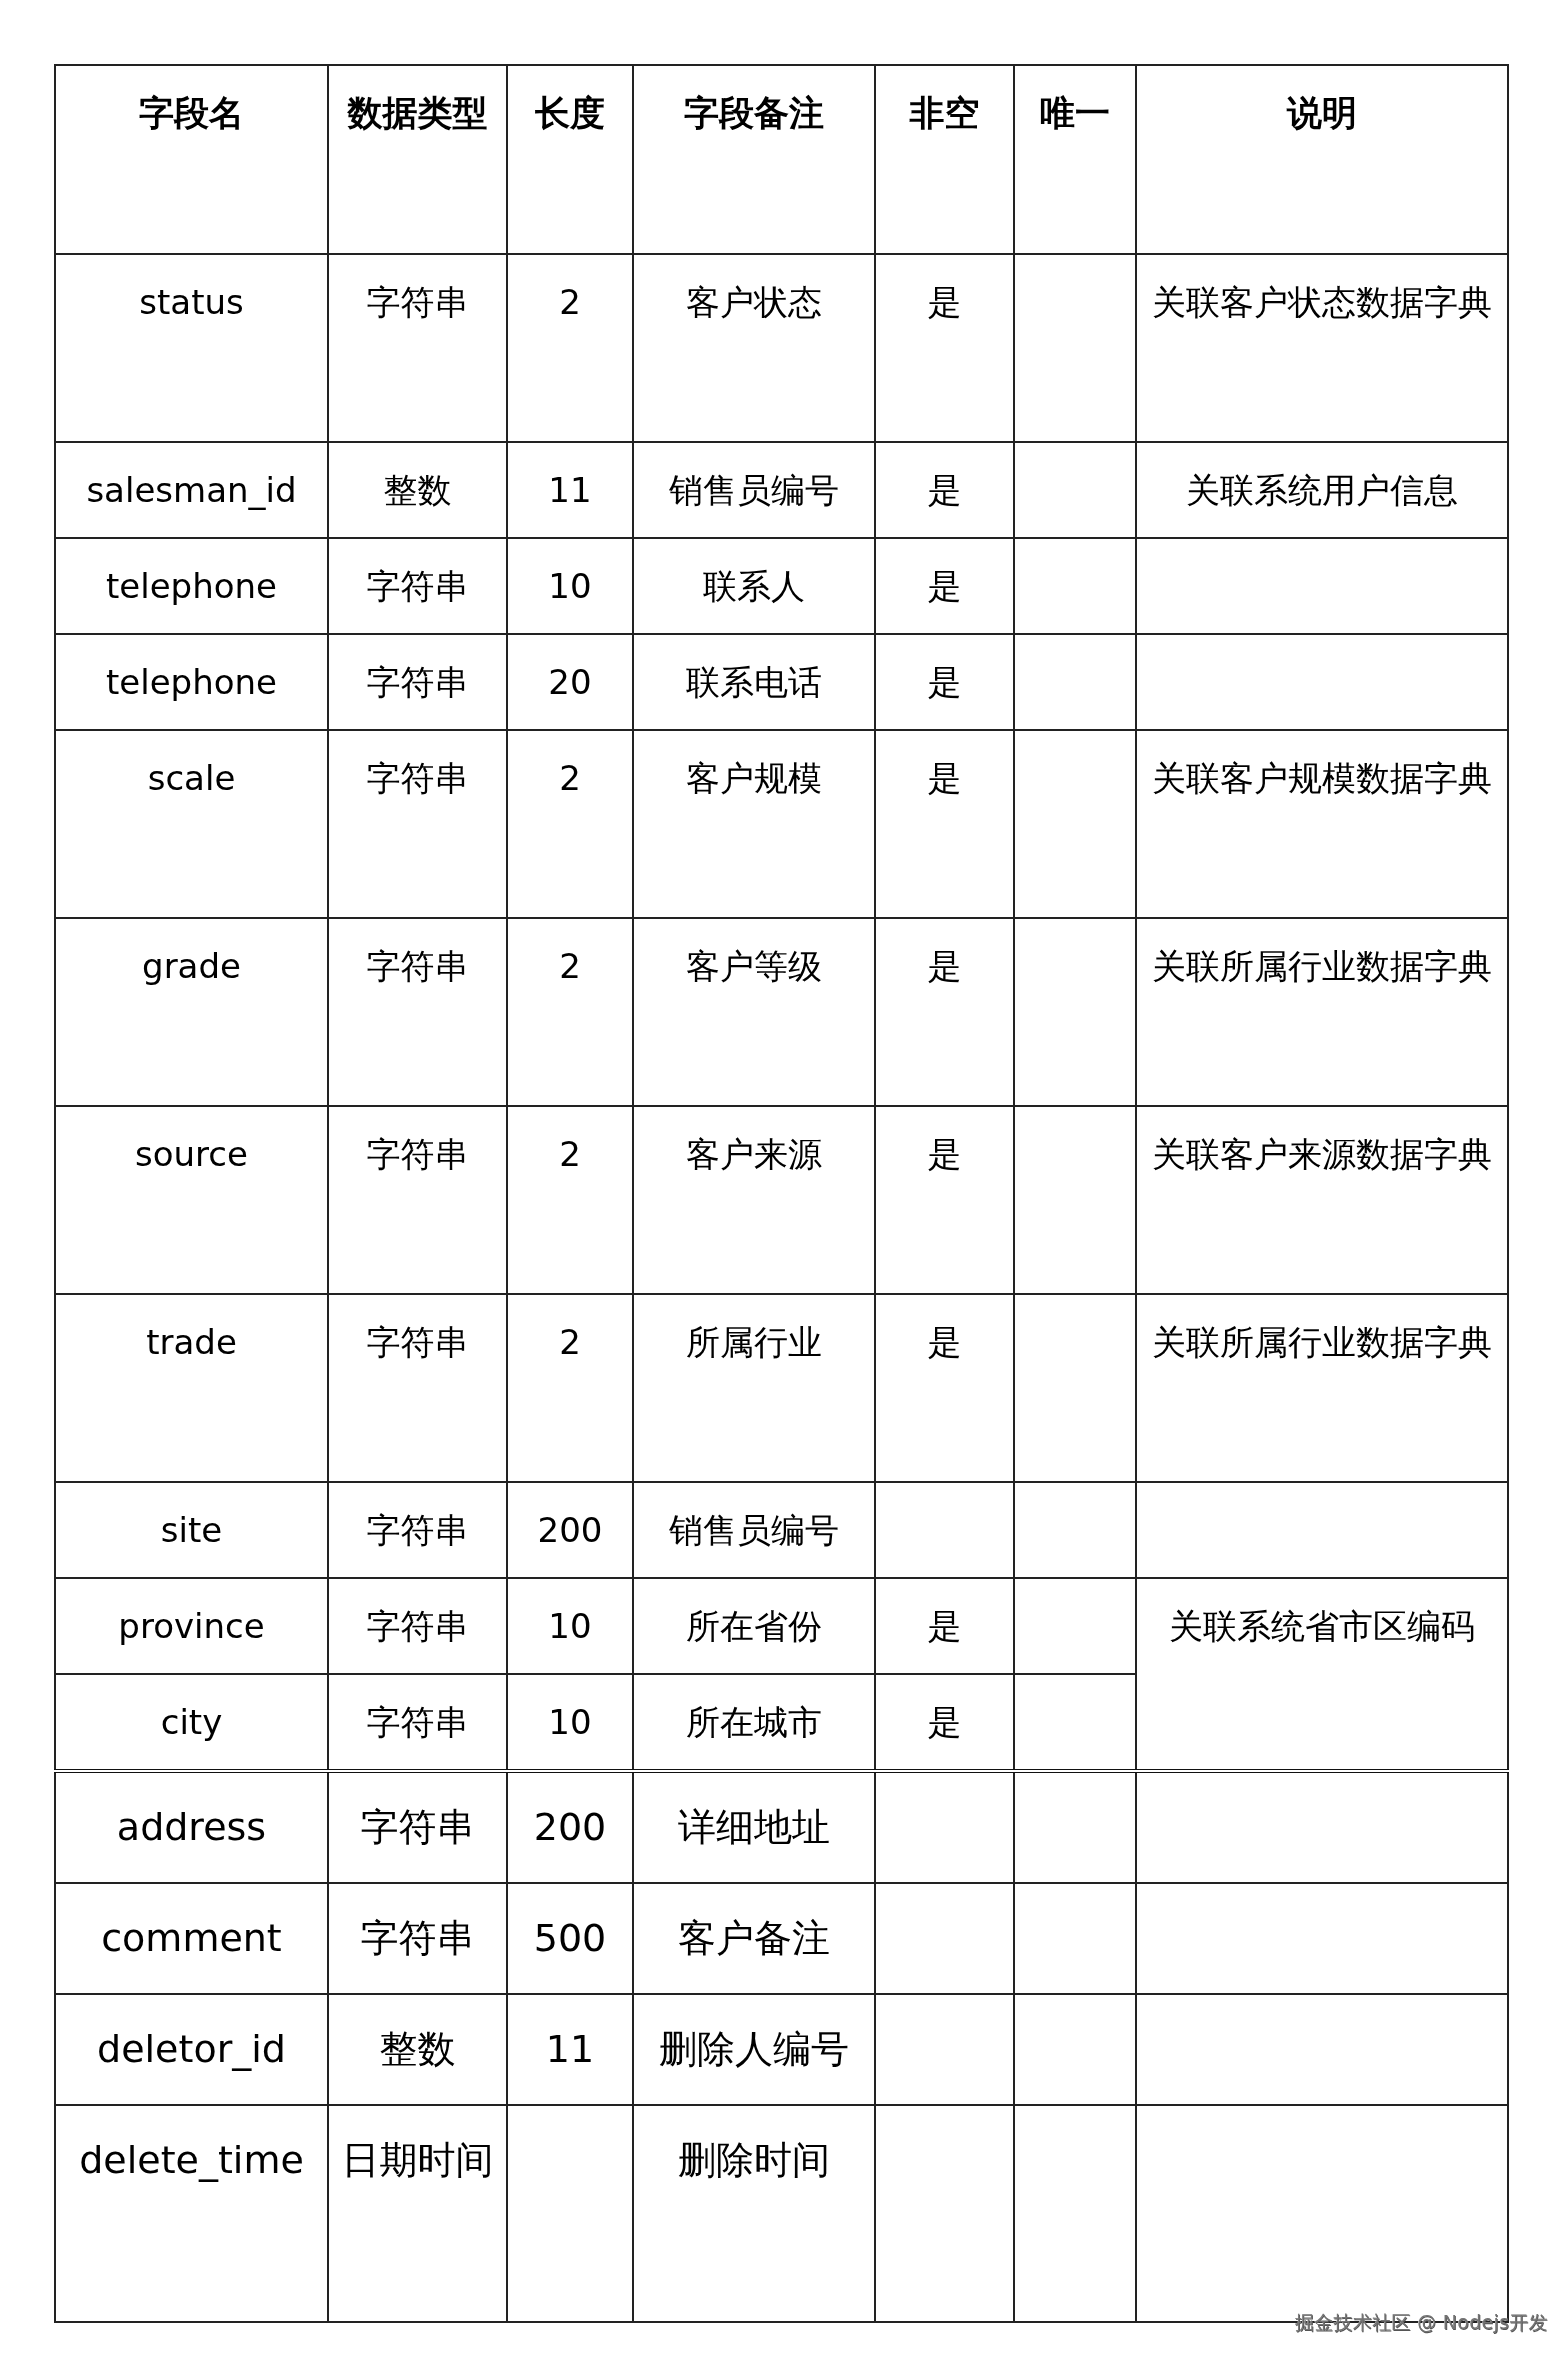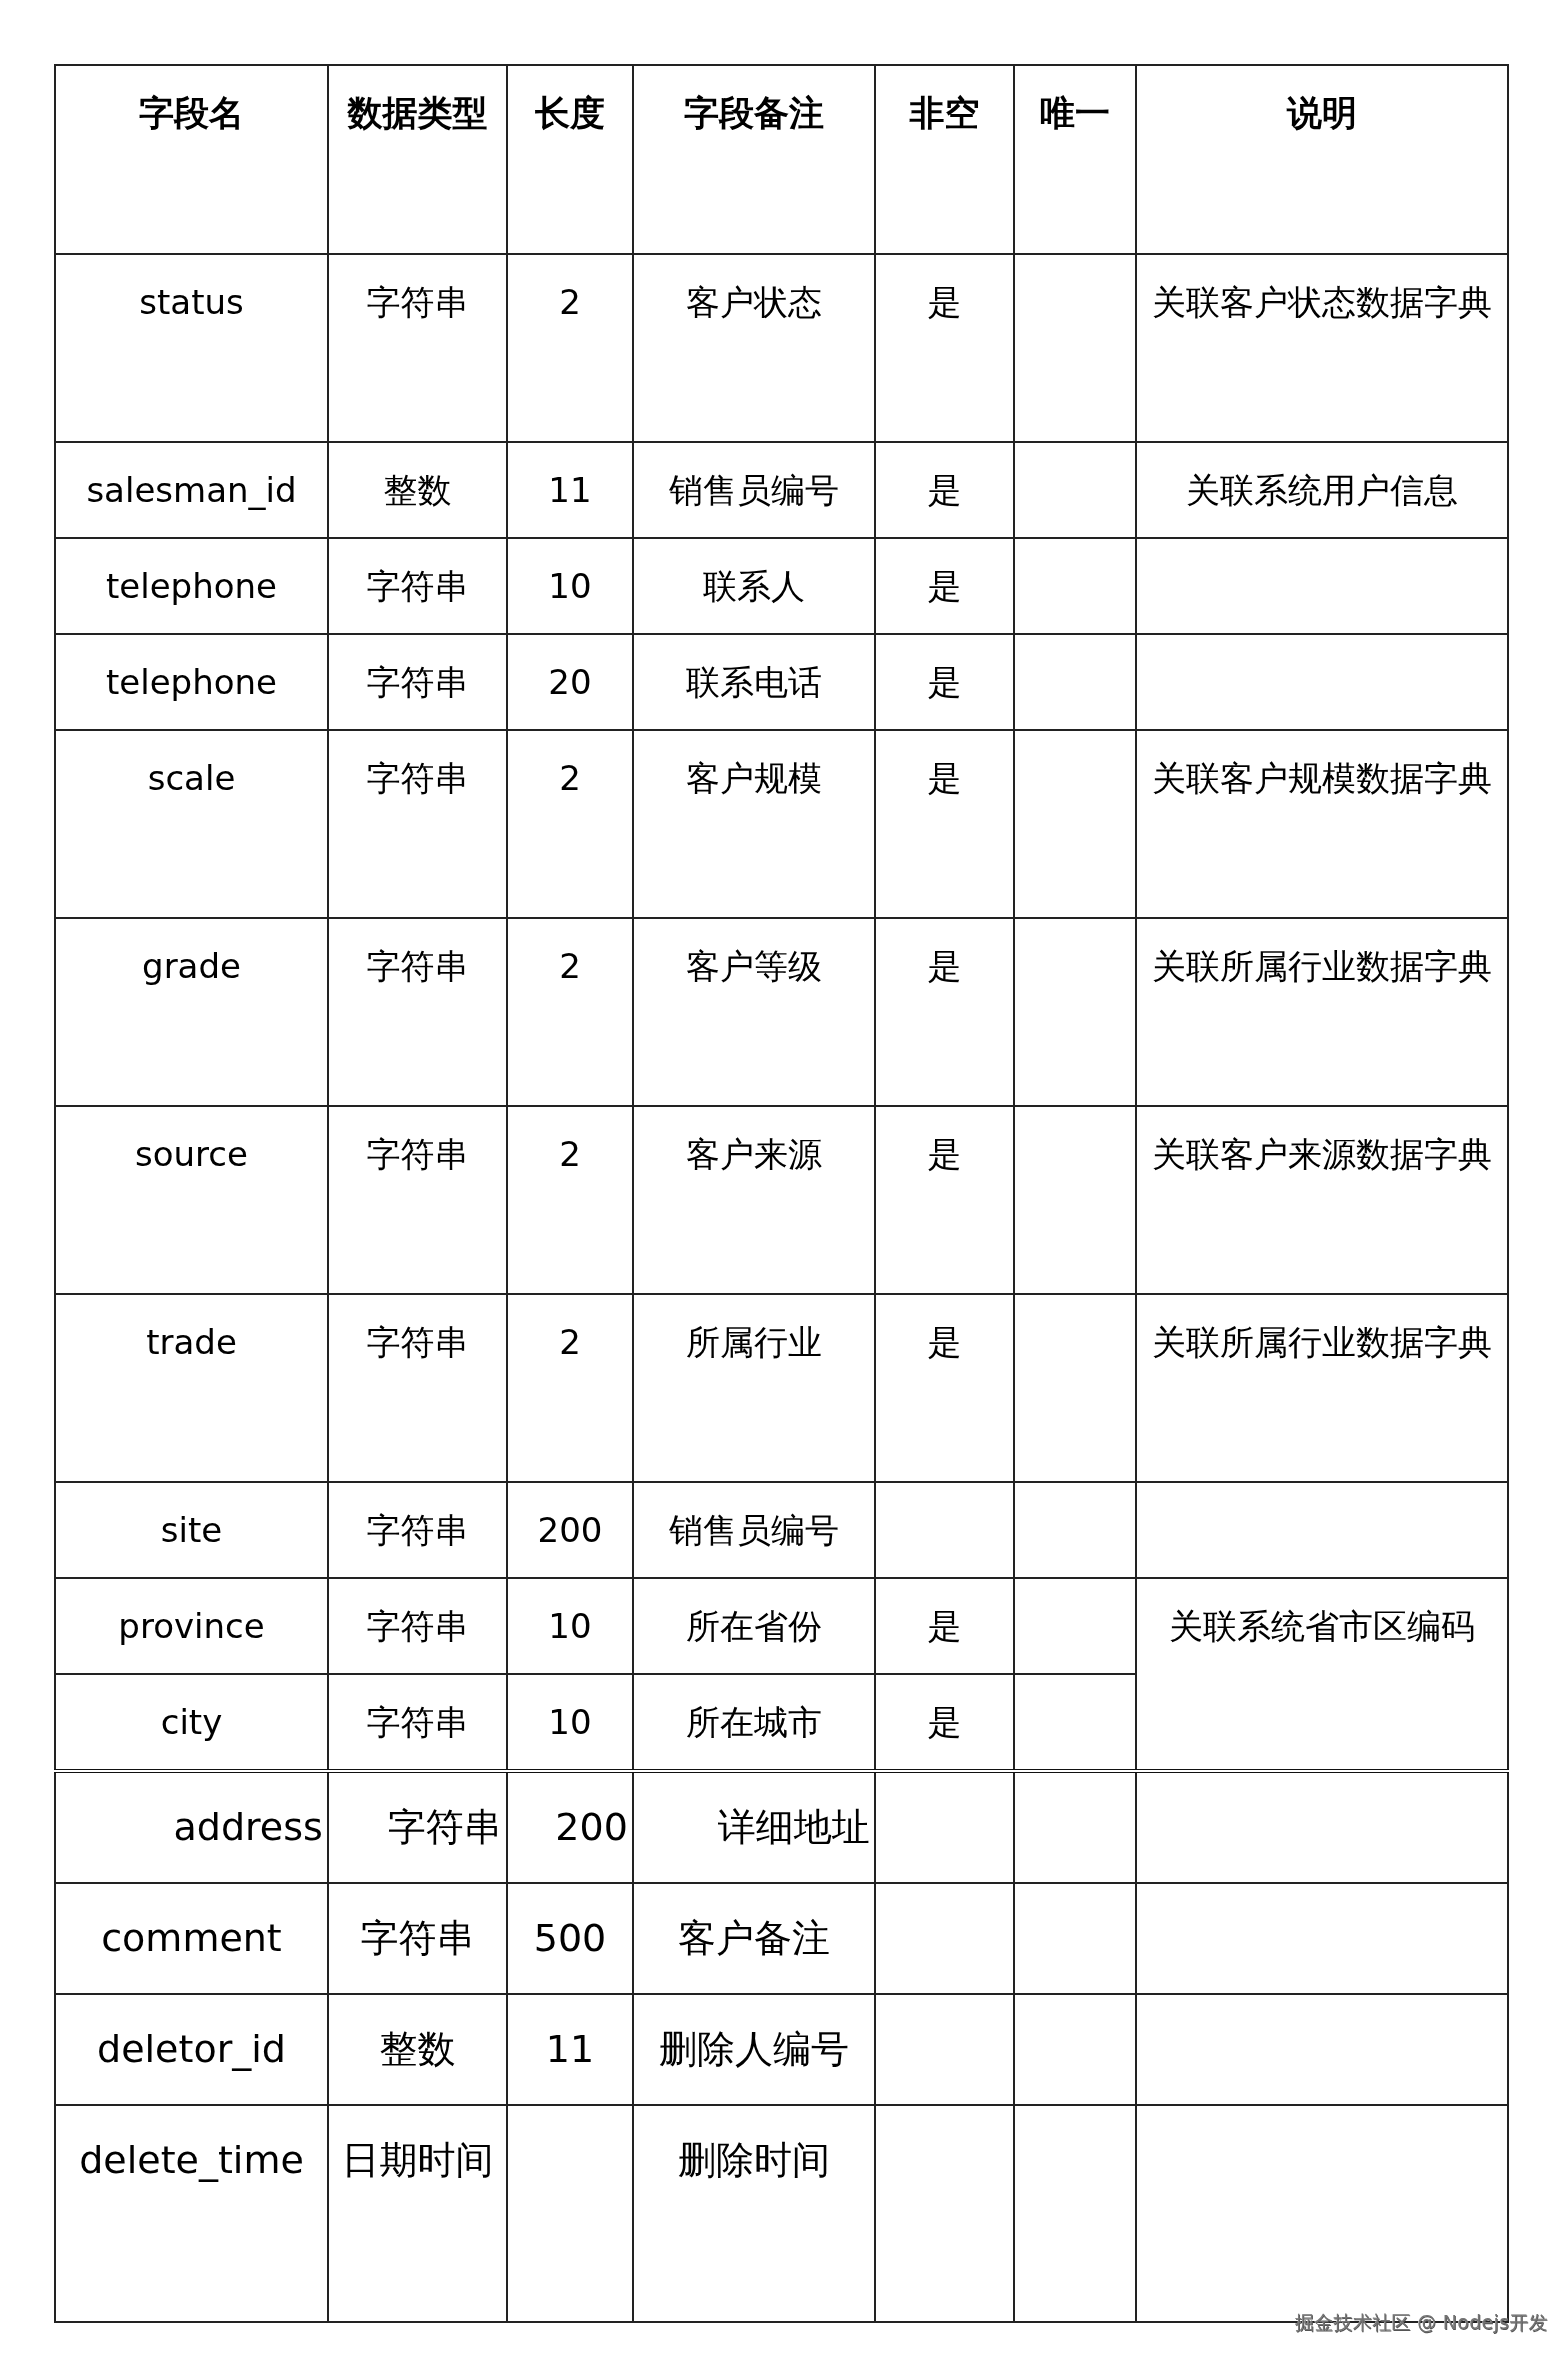--- a/index.html
+++ b/index.html
@@ -48,21 +48,21 @@
     border-radius: 12px;
   }
   table.schema td {
     font-size: 34px;
     font-weight: normal;
   }
   tr.h1 td { height: 93px; margin-top: 34px; }
   tr.h2 td { height: 186px; margin-left: 28px; }
   tr.lower td { font-size: 38px; line-height: 109px; height: 108px; }
   tr.lower.h2l td { height: 215px; margin-left: 8px; }
-  tr.thick-top td { border-top: 4.2px double #111; text-align: right; }
+  tr.thick-top td { border-top: 4.2px double #111; }
   td.desc { padding: 0 12.6px; }
 
   .watermark {
     position: absolute;
     left: 1295px;
     top: 2310px;
     font-size: 19px;
     color: #737373;
     text-shadow: 0.7px 0.7px 0 #555, -0.3px -0.3px 0 #eee;
     letter-spacing: 0.3px;

